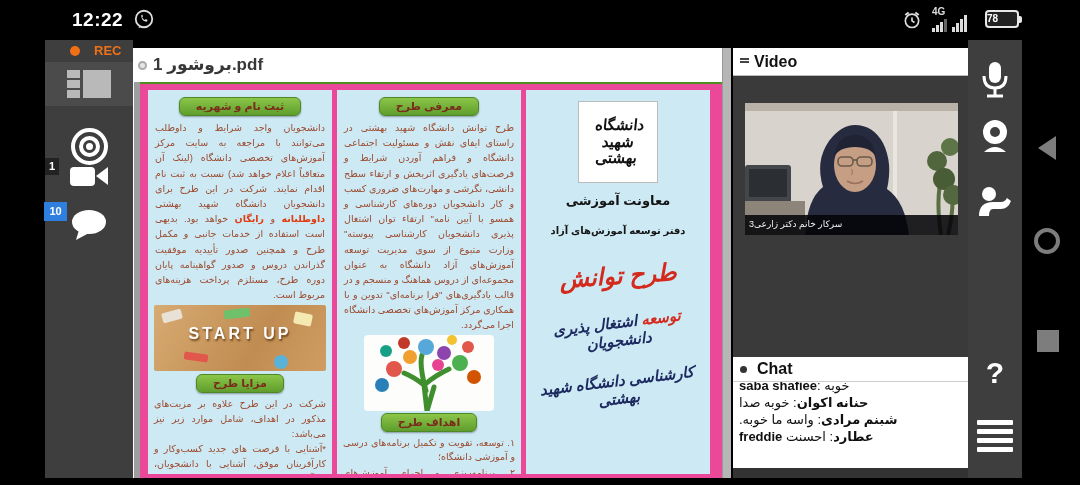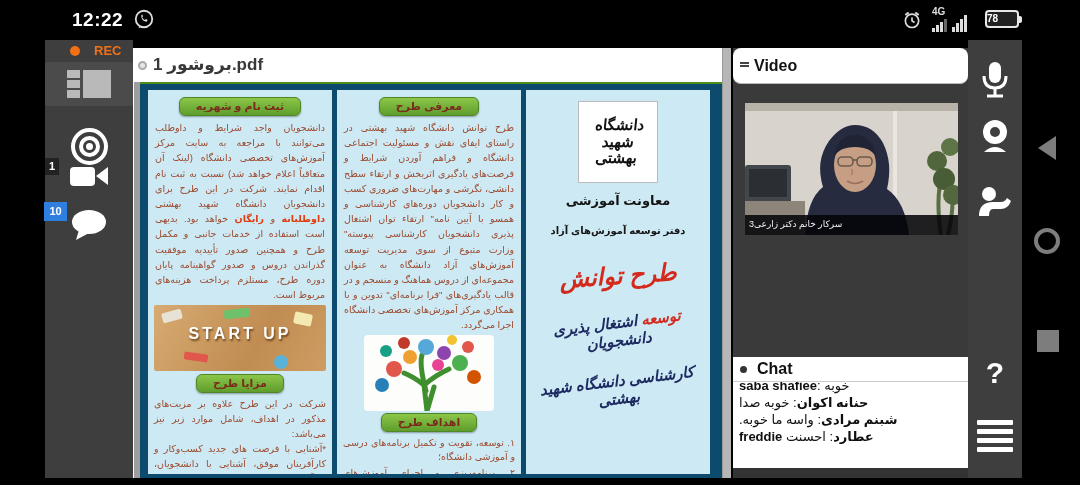--- a/index.html
+++ b/index.html
@@ -37,21 +37,21 @@
   #badge-video { left:0px; top:118px; width:14px; height:17px; background:#222; line-height:17px; }
   #badge-chat { left:-1px; top:162px; width:23px; height:19px; background:#2f7fe0; line-height:19px; }
 
   
   #doc { left:133px; top:48px; width:598px; height:430px; background:#fff; }
   #doc-titlebar { left:0; top:0; width:100%; height:34px; background:#fff; }
   #doc-dot { left:5px; top:13px; width:9px; height:9px; border:2px solid #aaa; background:#e6e6e6; border-radius:50%; }
   #doc-title { left:20px; top:6px; font-size:17px; font-weight:bold; color:#383838; direction:ltr; }
   #scroll-left { left:1px; top:34px; width:6px; height:396px; background:#9e9e9e; }
   #scroll-right { right:0; top:0px; width:9px; height:430px; background:#b6b6b6; border-left:1px solid #999; }
-  #page { left:7px; top:34px; width:582px; height:396px; background:#0c4a6e; border-top:2px solid #4d8f1f; }
+  #page { left:7px; top:34px; width:582px; height:396px; background:#ec4899; border-top:2px solid #4d8f1f; }
   .bcol { top:6px; height:384px; background:#cde9f4; padding:5px 6px; overflow:hidden; }
   #bcol1 { left:8px;  width:184px; }
   #bcol2 { left:197px; width:184px; }
   #bcol3 { left:386px; width:184px; text-align:center; }
   .pill { display:block; margin:2px auto 4px auto; width:max-content; max-width:90%;
           background:linear-gradient(#8cc649,#5f9e2d); border:1px solid #4e8824; border-radius:6px;
           padding:2px 16px; color:#7a2c1c; font-weight:bold; font-size:11px; box-shadow:0 1px 2px rgba(0,0,0,.35); }
   .ptext { direction:rtl; text-align:justify; font-size:9.5px; line-height:1.6; color:#9c4a2e; margin:2px 1px; }
   .ptext .red { color:#e03c10; font-weight:bold; }
   .goal, .benefit { direction:rtl; text-align:justify; font-size:9.5px; line-height:1.55; color:#9c4a2e; margin-bottom:1px; }
@@ -74,22 +74,22 @@
   .cal1 { font-size:13px; font-weight:bold; color:#151515; margin-top:10px; }
   .cal2 { font-size:10px; font-weight:bold; color:#151515; margin-top:17px; }
   #title-red { color:#d42a1e; font-size:24px; font-weight:bold; margin-top:26px; transform:rotate(-4deg); font-style:italic; }
   .slogan { font-size:15px; font-weight:bold; color:#1c2a60; font-style:italic; transform:rotate(-7deg); direction:rtl; }
   #slogan1 { margin-top:24px; }
   #slogan1 .red { color:#d42a1e; }
   #slogan2 { margin-top:22px; }
 
   
   #video-pod { left:733px; top:48px; width:235px; height:309px; background:#3a3a3a; }
-  .pod-header { position:absolute; left:0; top:0; width:100%; height:36px; background:#fff; color:#111;
-                font-weight:bold; font-size:16px; display:flex; align-items:center; gap:5px; padding-left:7px; border-bottom:1px solid #bbb;border-radius:8px; }
+  .pod-header { position:absolute; left:0; top:0; width:100%; height:28px; background:#fff; color:#111;
+                font-weight:bold; font-size:16px; display:flex; align-items:center; gap:5px; padding-left:7px; border-bottom:1px solid #bbb; }
   .pod-menu-icon { width:9px; height:9px; display:inline-block; position:relative; }
   .pod-menu-icon:before { content:""; position:absolute; left:0; top:1px; width:9px; height:2px; background:#444; box-shadow:0 3px 0 #444; }
   #cam { left:12px; top:55px; width:213px; height:132px; background:#d8d3cc; overflow:hidden; }
   #cam-overlay { left:0; bottom:0; width:100%; height:20px; background:rgba(5,5,8,.88); }
   #cam-name { position:absolute; left:4px; top:4px; color:#f2f2f2; font-size:9px; direction:rtl; }
 
   
   #chat-pod { left:733px; top:357px; width:235px; height:111px; background:#fff; overflow:hidden; }
   #chat-header { position:relative; height:25px; border-bottom:1px solid #ccc; display:flex; align-items:center; gap:10px;
                  padding-left:7px; font-weight:bold; font-size:16px; color:#111; background:#fff; z-index:2; }

